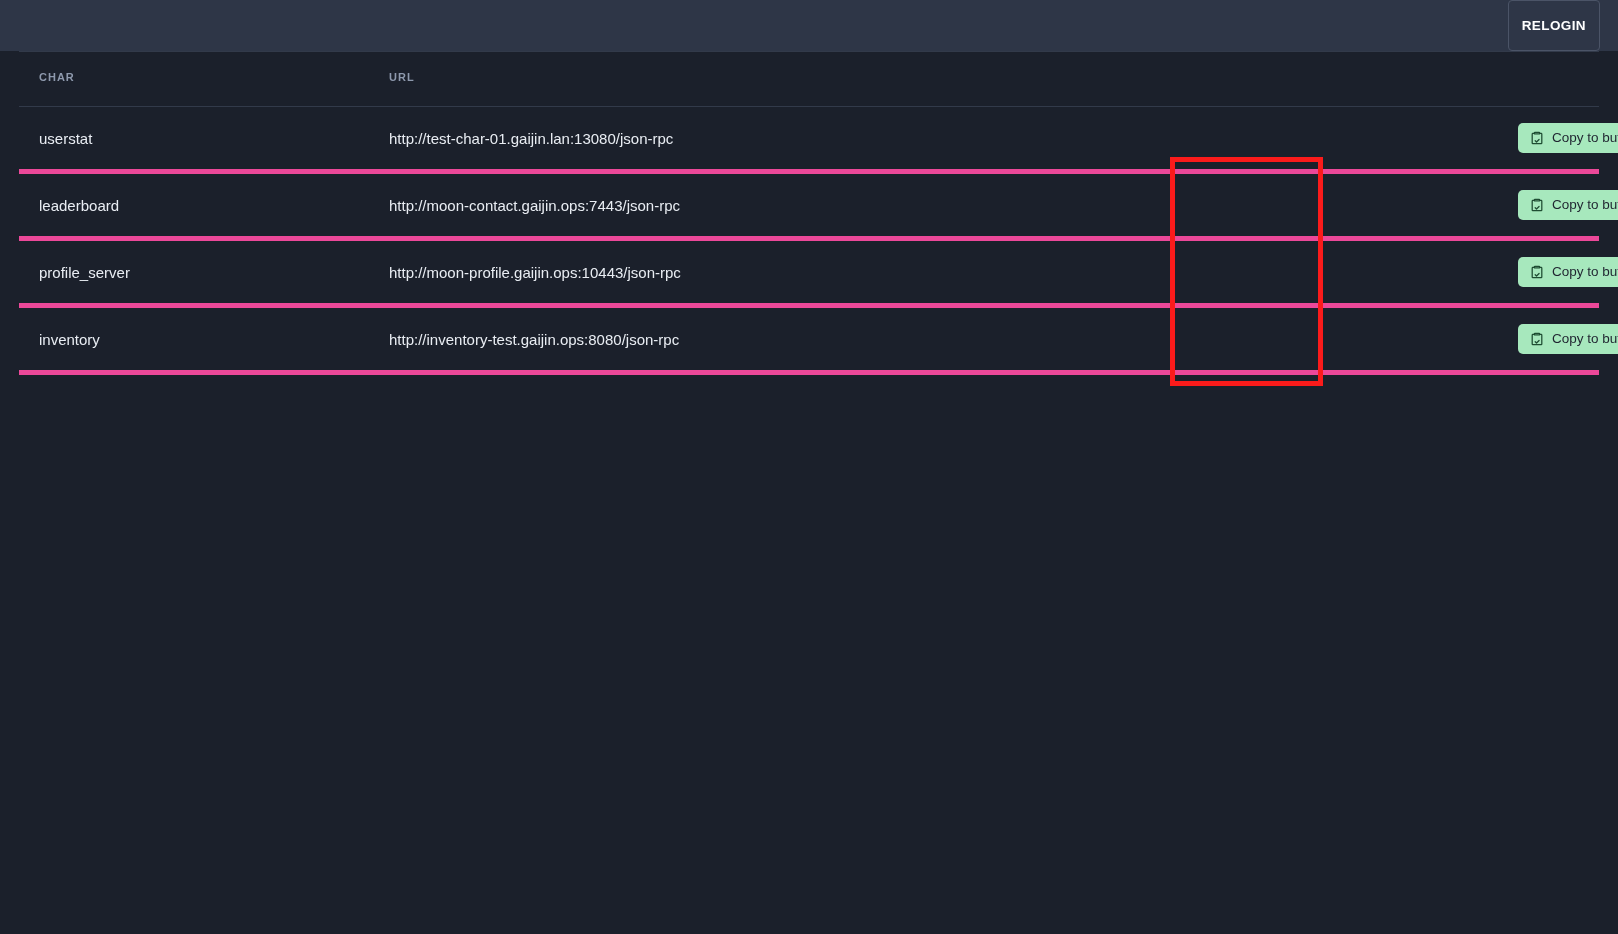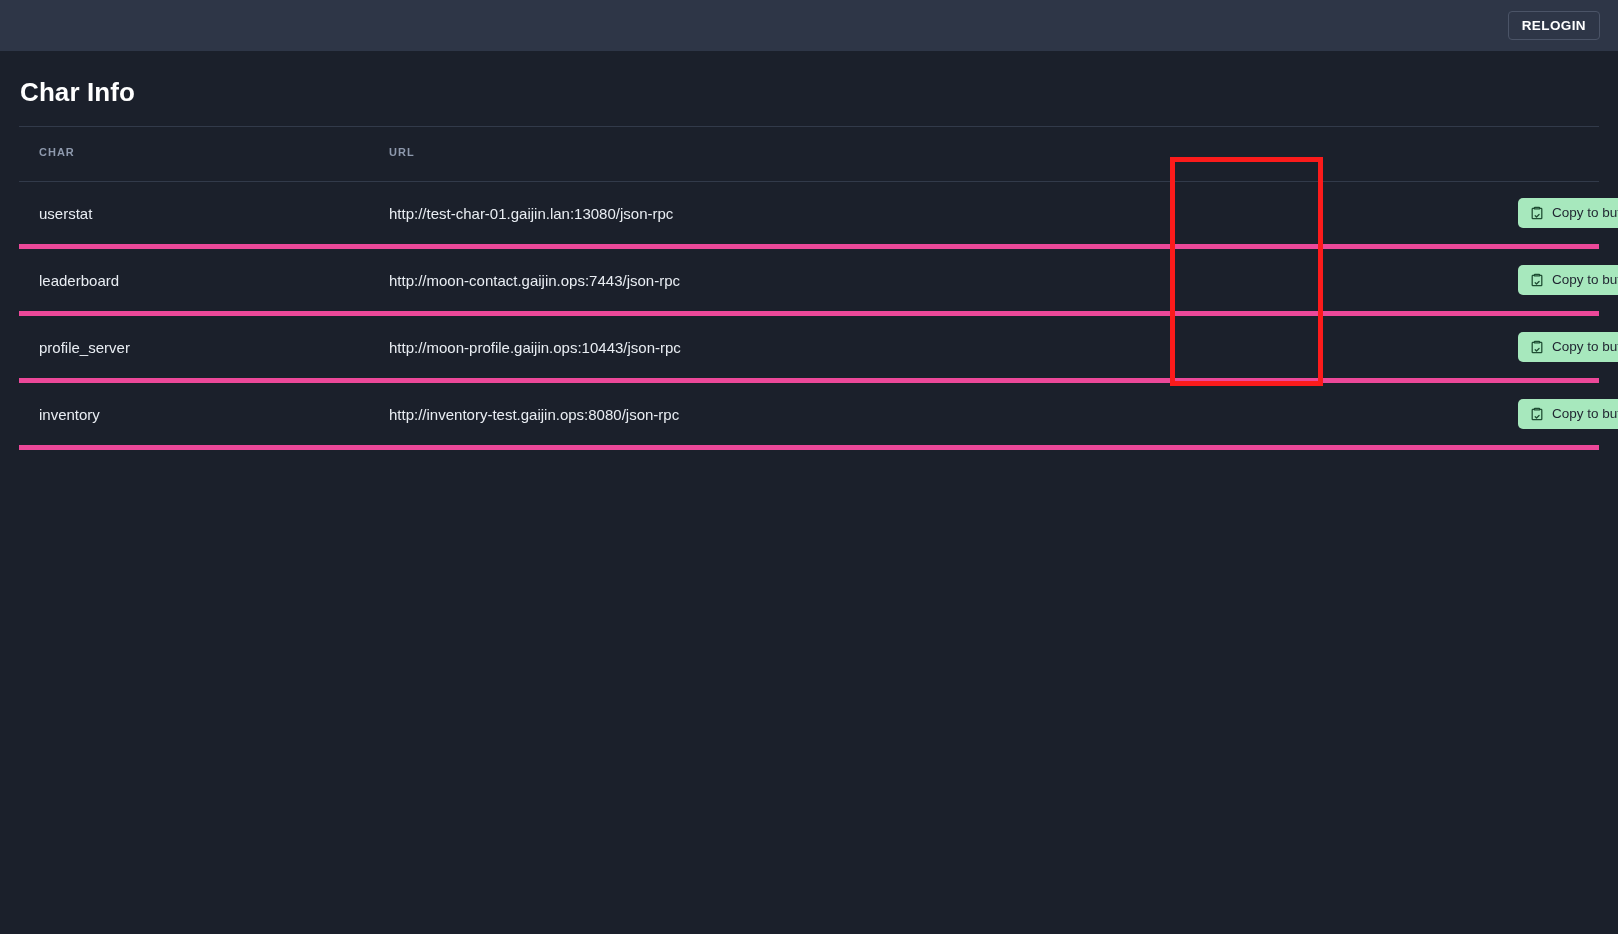--- a/index.html
+++ b/index.html
@@ -16,21 +16,20 @@
     color: #e7ebf2;
     overflow: hidden;
     position: relative;
   }
 
   
   .navbar {
     height: 51px;
     background: #2e3647;
     display: flex;
-    align-items: center;
     justify-content: flex-end;
     padding: 0 18px;
   }
   .relogin-btn {
     font-family: "Liberation Sans", sans-serif;
     font-size: 13.5px;
     font-weight: bold;
     letter-spacing: 0.4px;
     color: #ffffff;
     background: transparent;
@@ -140,21 +139,20 @@
 </style>
 </head>
 <body>
 
 <div class="navbar">
   <button class="relogin-btn">RELOGIN</button>
 </div>
 
 <div class="page">
 
-  <h1 class="page-title">Char Info</h1>
   <div class="title-rule"></div>
 
   <table class="char-table">
     <colgroup>
       <col class="col-char">
       <col class="col-url">
       <col class="col-act">
     </colgroup>
     <thead>
       <tr>

